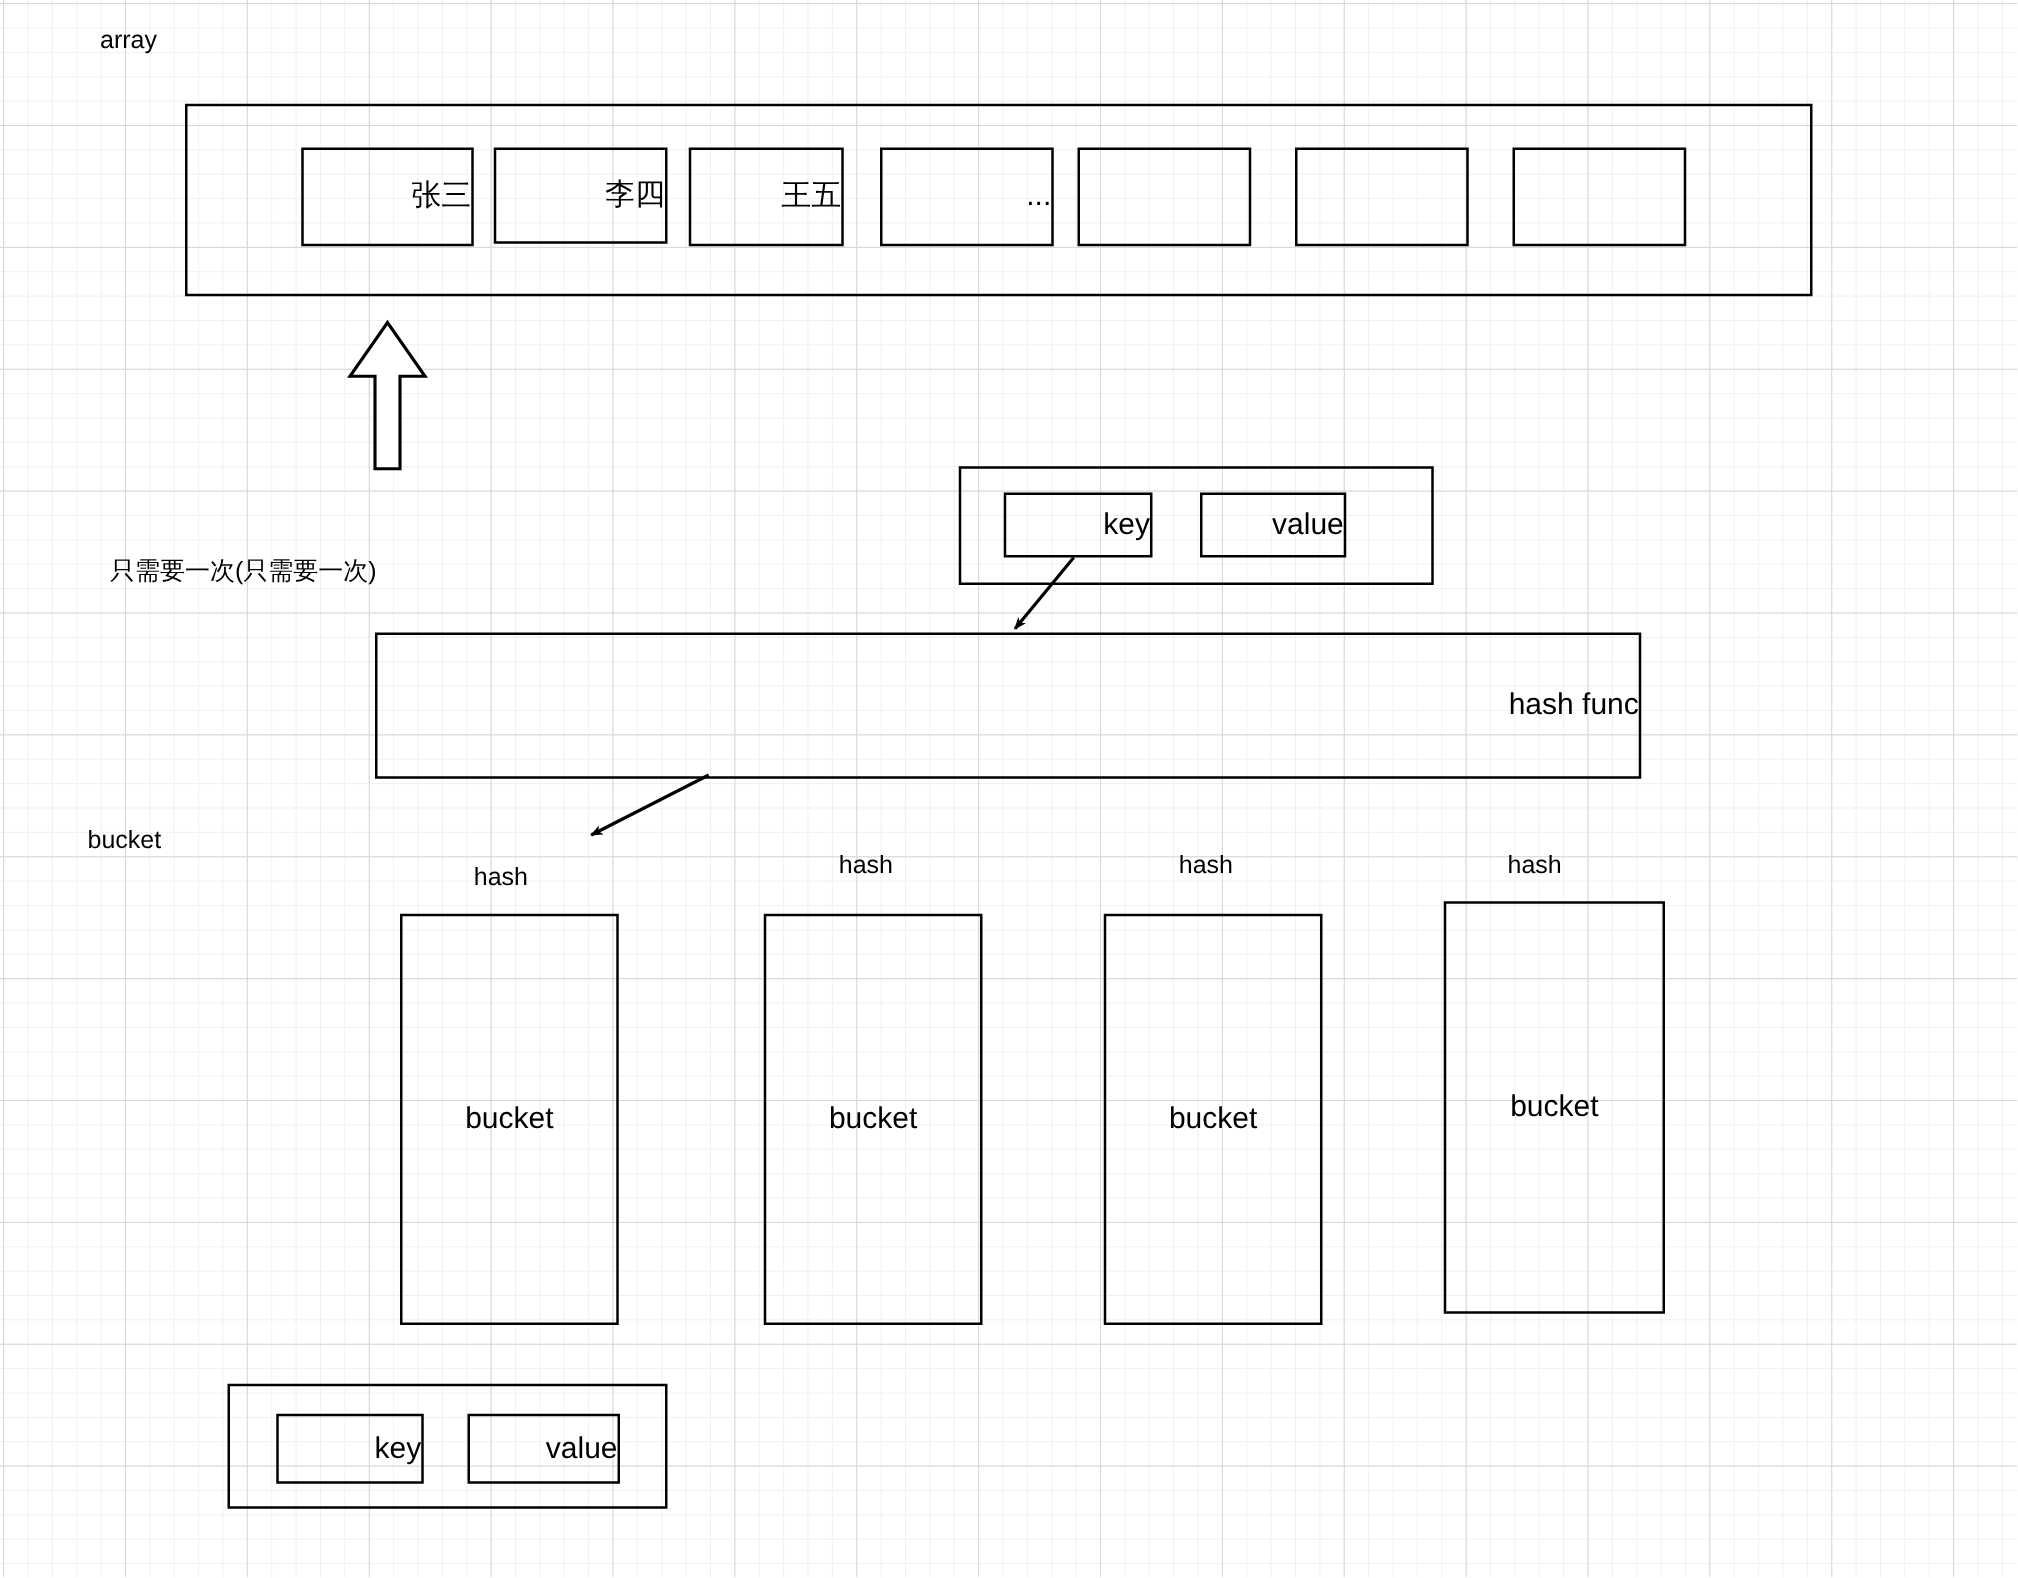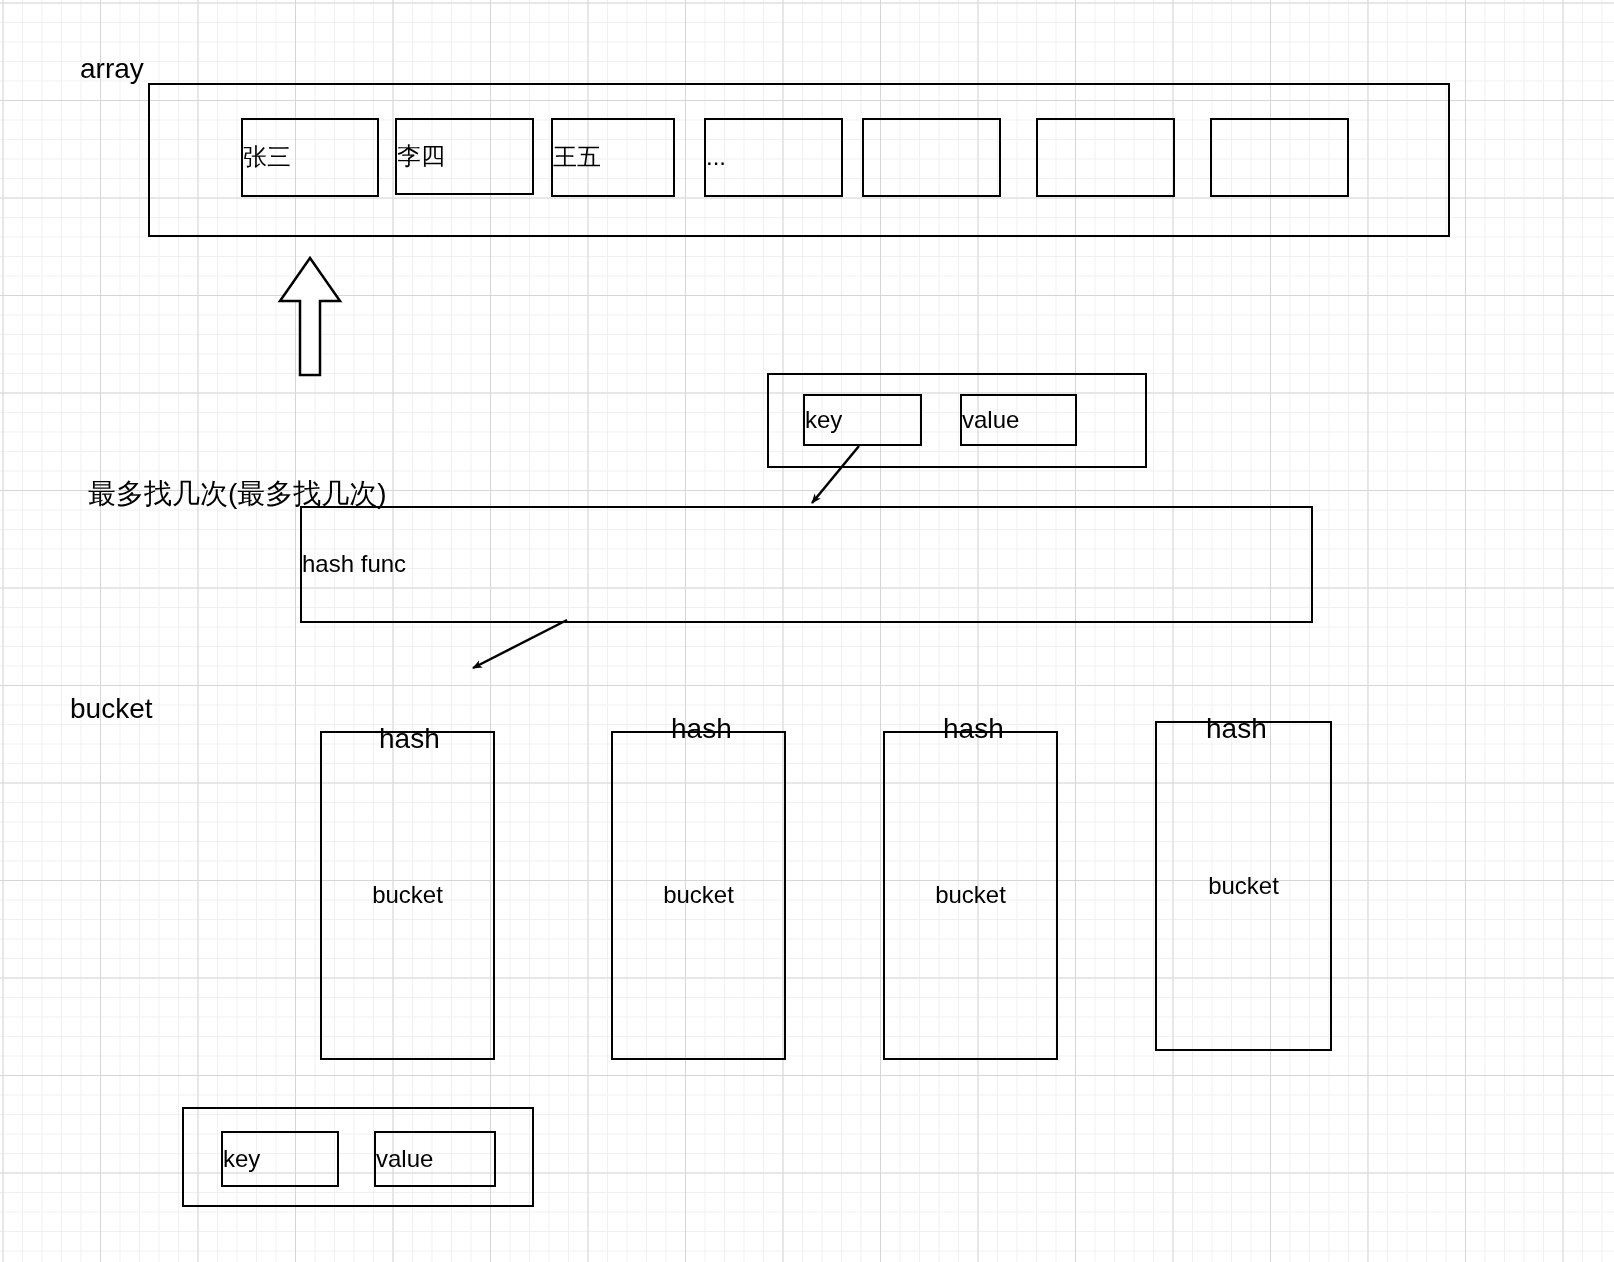--- a/index.html
+++ b/index.html
@@ -27,36 +27,35 @@
     font-family: "Liberation Sans", "DejaVu Sans", sans-serif;
     color: #000000;
   }
   .box {
     position: absolute;
     box-sizing: border-box;
     border: 2.5px solid #000000;
     background: transparent;
     display: flex;
     align-items: center;
-    justify-content: flex-start;
+    justify-content: flex-end;
     font-size: 24px;
     line-height: 1.2;
     color: #000;
     white-space: nowrap;
   }
   .cell {
     border-width: 2.5px;
   }
   .plain-label {
     position: absolute;
-    font-size: 28px;
+    font-size: 20px;
     line-height: 1.2;
     color: #000000;
     white-space: nowrap;
-    margin-top: 32px;
   }
   .bucket-box {
     align-items: center;
     justify-content: center;
   }
   svg.overlay {
     position: absolute;
     left: 0;
     top: 0;
     width: 1614px;
@@ -88,21 +87,21 @@
   <div class="box cell" style="left:862px; top:118px; width:139px; height:79px;">
     <span></span>
   </div>
   <div class="box cell" style="left:1036px; top:118px; width:139px; height:79px;">
     <span></span>
   </div>
   <div class="box cell" style="left:1210px; top:118px; width:139px; height:79px;">
     <span></span>
   </div>
 
-  <div class="plain-label" style="left:88px; top:445px;">最多找几次(最多找几次)</div>
+  <div class="plain-label" style="left:88px; top:445px;">只需要一次(只需要一次)</div>
 
   <div class="plain-label" style="left:70px; top:660px;">bucket</div>
 
   <div class="box" style="left:767px; top:373px; width:380px; height:95px;"></div>
   <div class="box" style="left:803px; top:394px; width:119px; height:52px;">
     <span>key</span>
   </div>
   <div class="box" style="left:960px; top:394px; width:117px; height:52px;">
     <span>value</span>
   </div>

